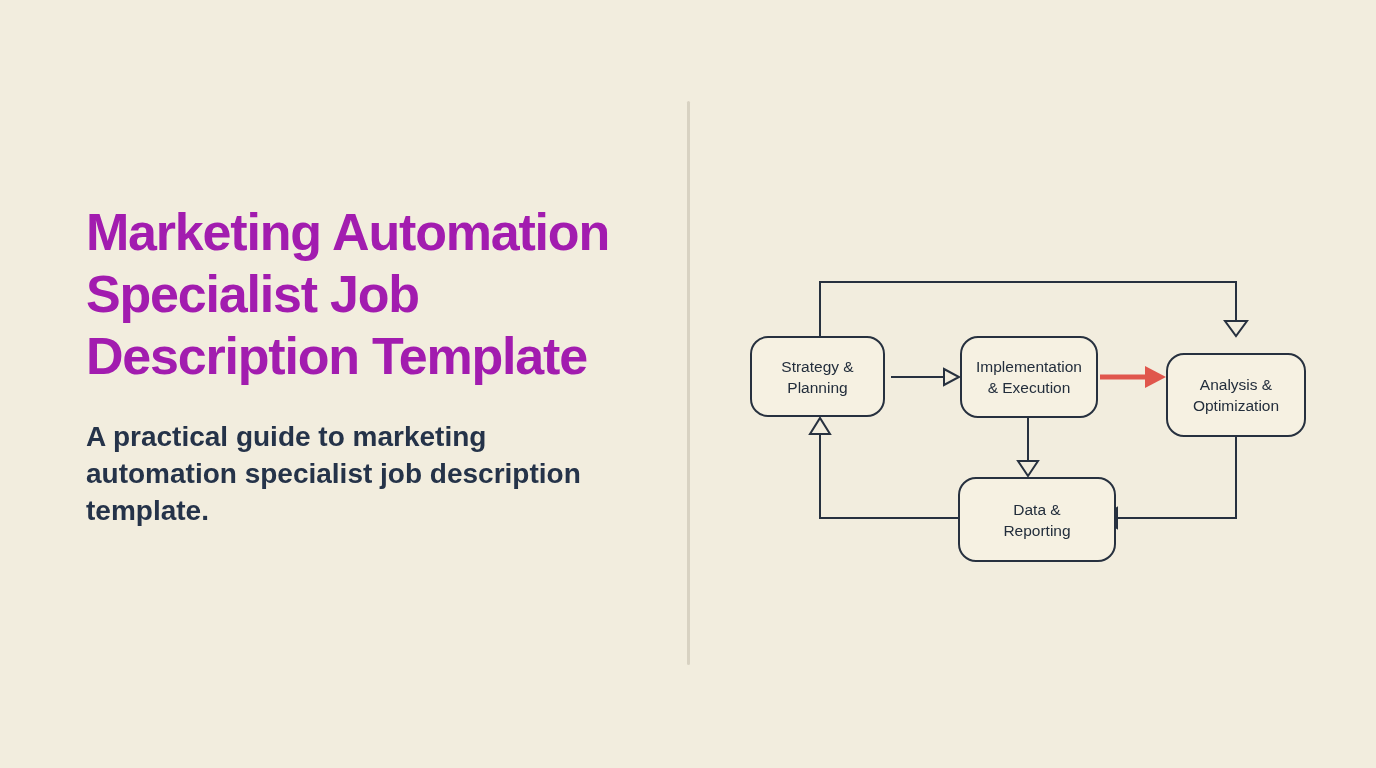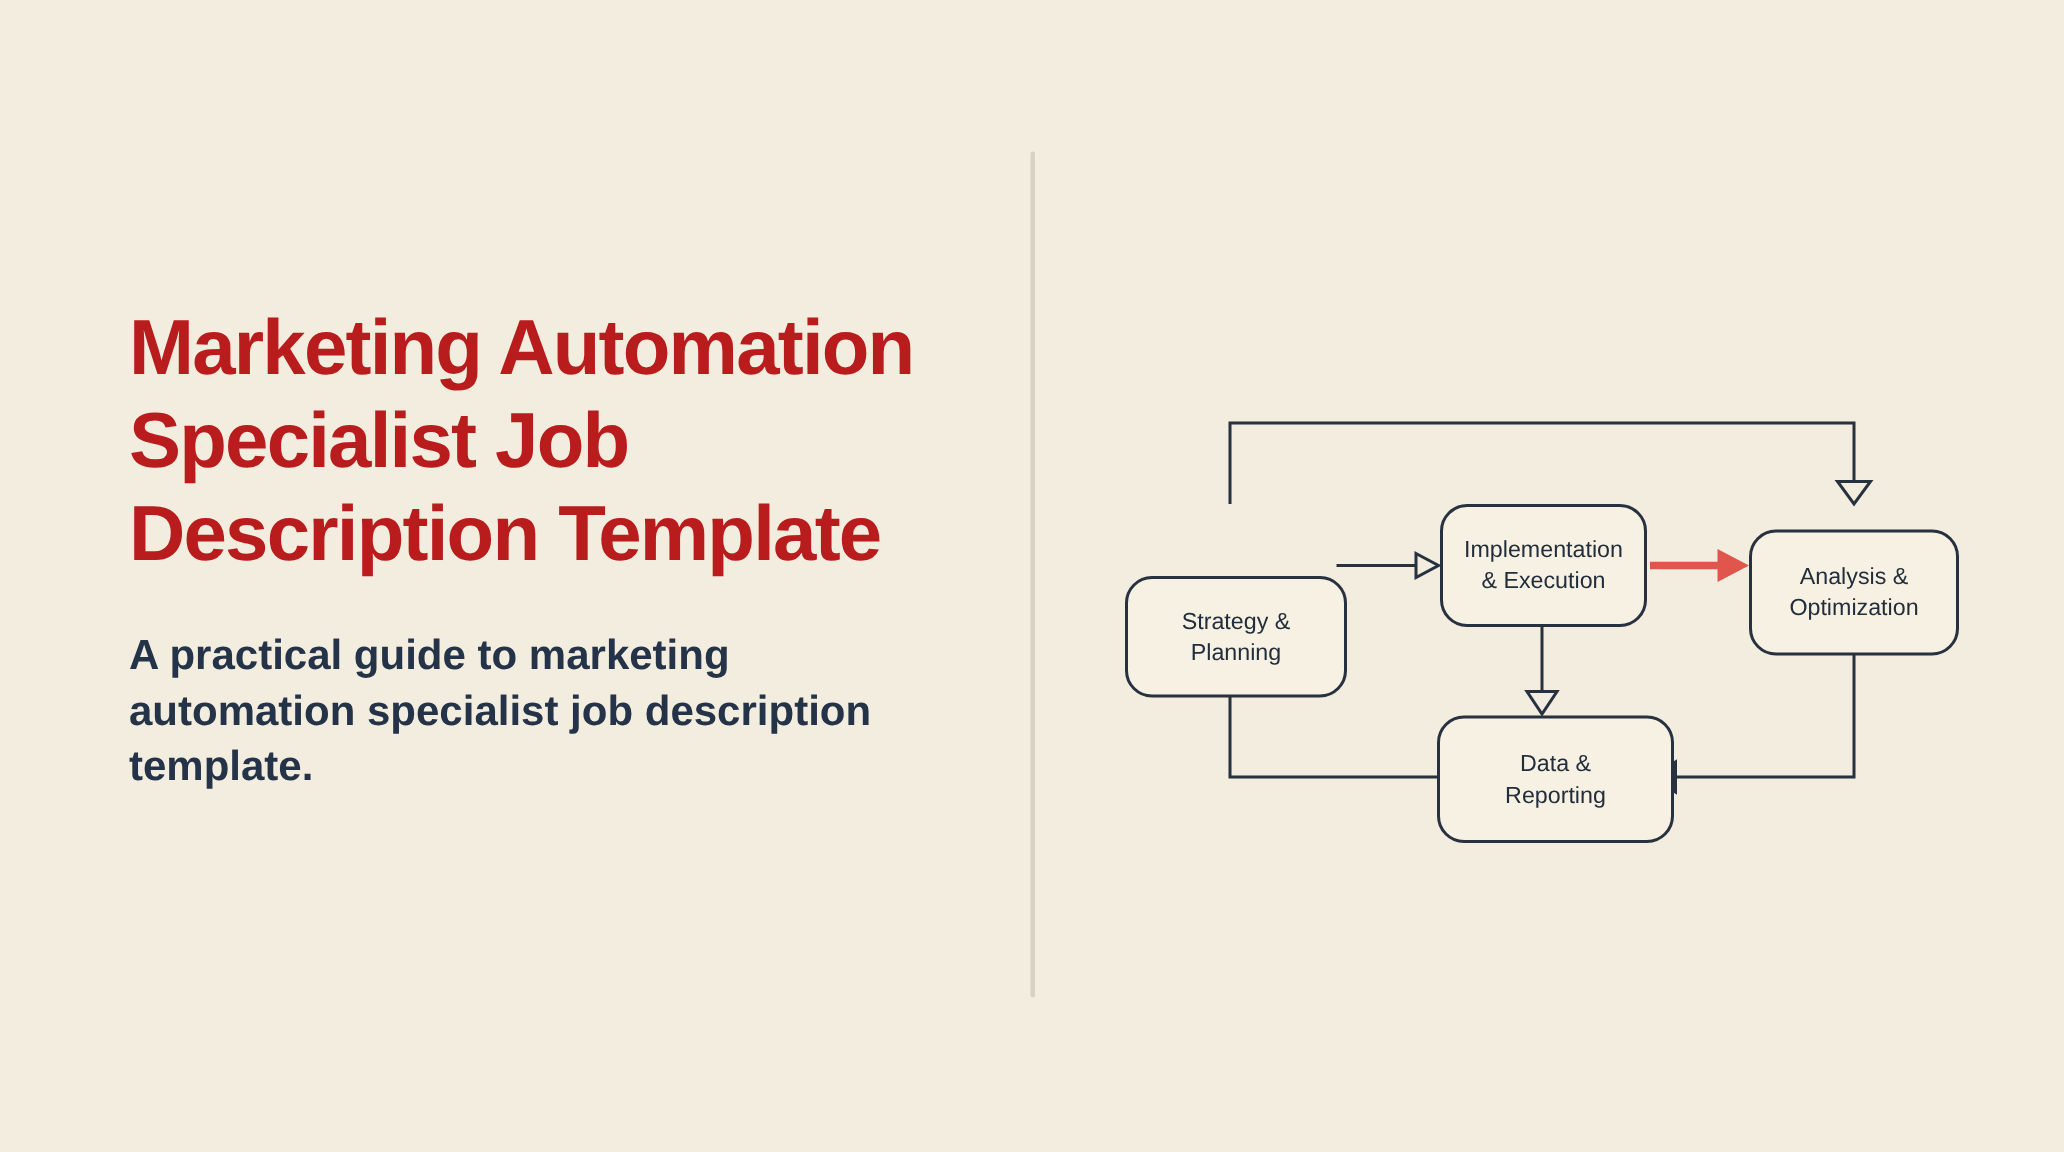--- a/index.html
+++ b/index.html
@@ -26,21 +26,21 @@
   .page-title {
     position: absolute;
     left: 0;
     top: 201px;
     width: 600px;
     margin: 0;
     font-size: 52px;
     font-weight: 700;
     letter-spacing: -1.2px;
     line-height: 62px;
-    color: #b91c1c;
+    color: #a21caf;
     white-space: pre-line;
   }
   .page-subtitle {
     position: absolute;
     left: 0;
     top: 418px;
     width: 560px;
     margin: 0;
     font-size: 28px;
     font-weight: 700;
@@ -75,21 +75,21 @@
     background: #f6f1e2;
     display: flex;
     align-items: center;
     justify-content: center;
     text-align: center;
     font-size: 15.5px;
     line-height: 21px;
     color: #232e3c;
     white-space: pre-line;
   }
-  .node-strategy       { left: 750px; top: 336px; width: 148px; height: 81px; margin-top: 48px; }
+  .node-strategy       { left: 750px; top: 336px; width: 135px; height: 81px; }
   .node-implementation { left: 960px; top: 336px; width: 138px; height: 82px; }
   .node-analysis       { left: 1166px; top: 353px; width: 140px; height: 84px; }
   .node-data           { left: 958px; top: 477px; width: 158px; height: 85px; }
 </style>
 </head>
 <body>
 
 <div class="canvas">
 
   <div class="left-panel">

